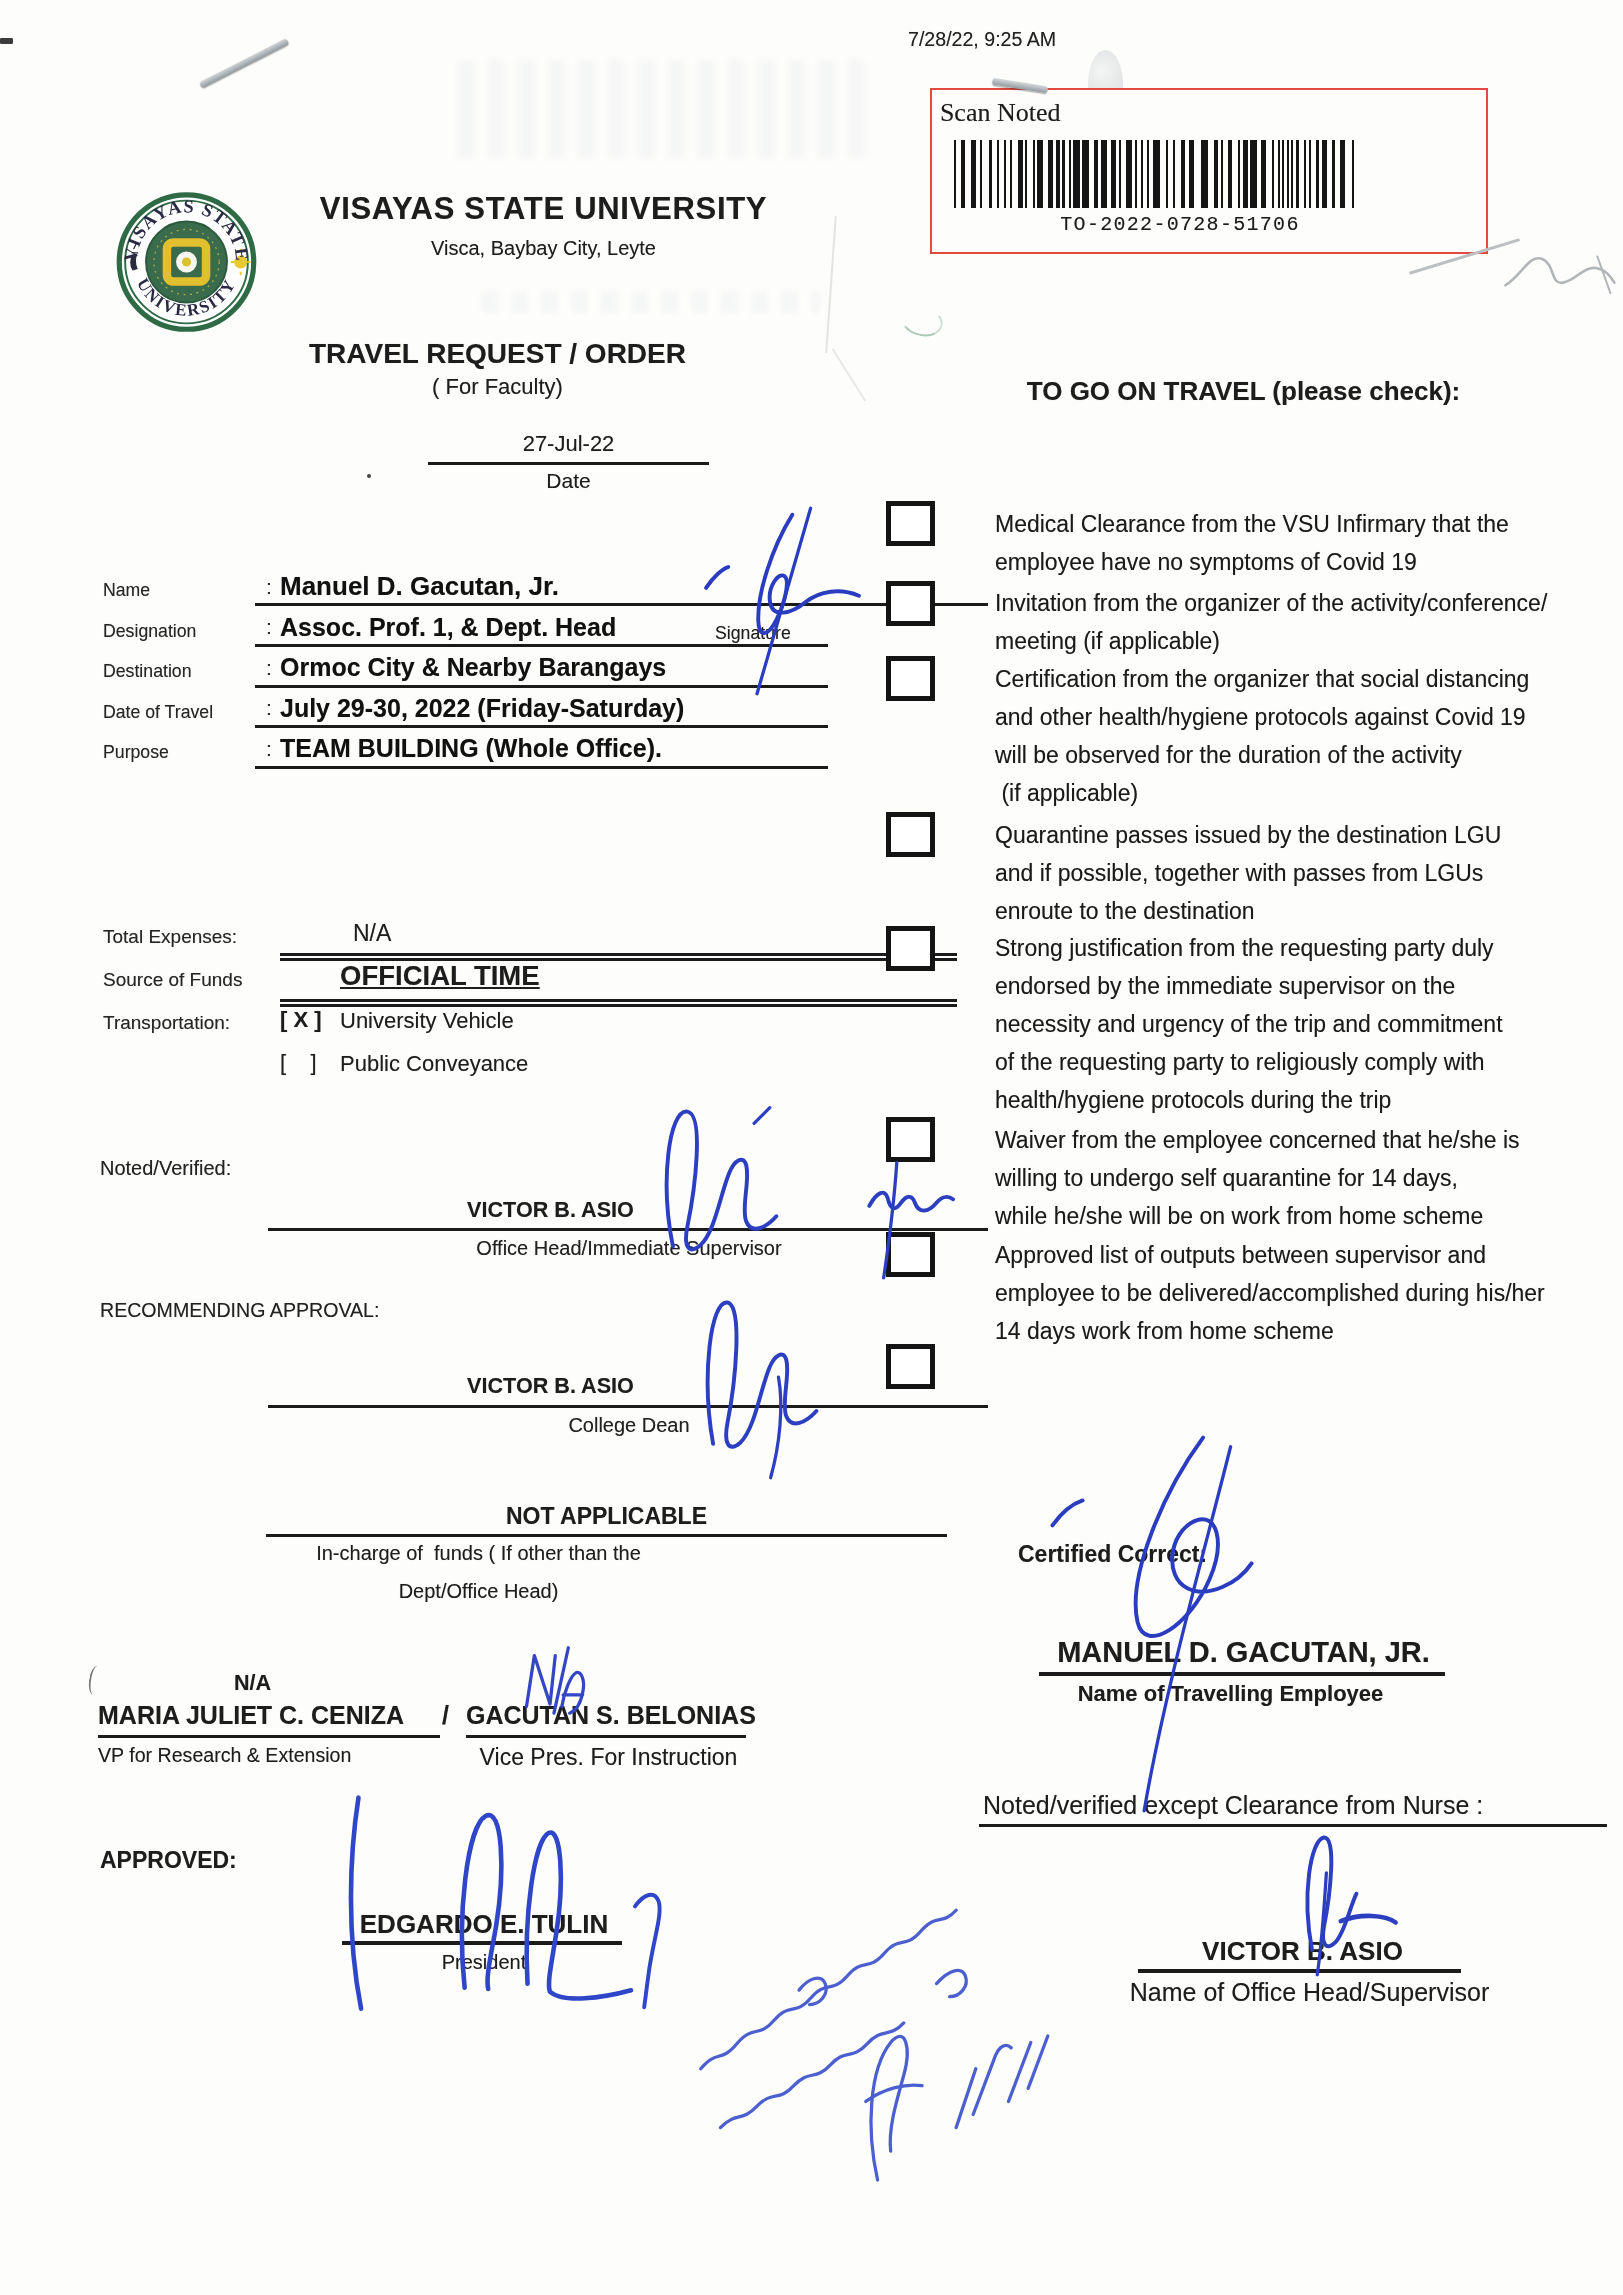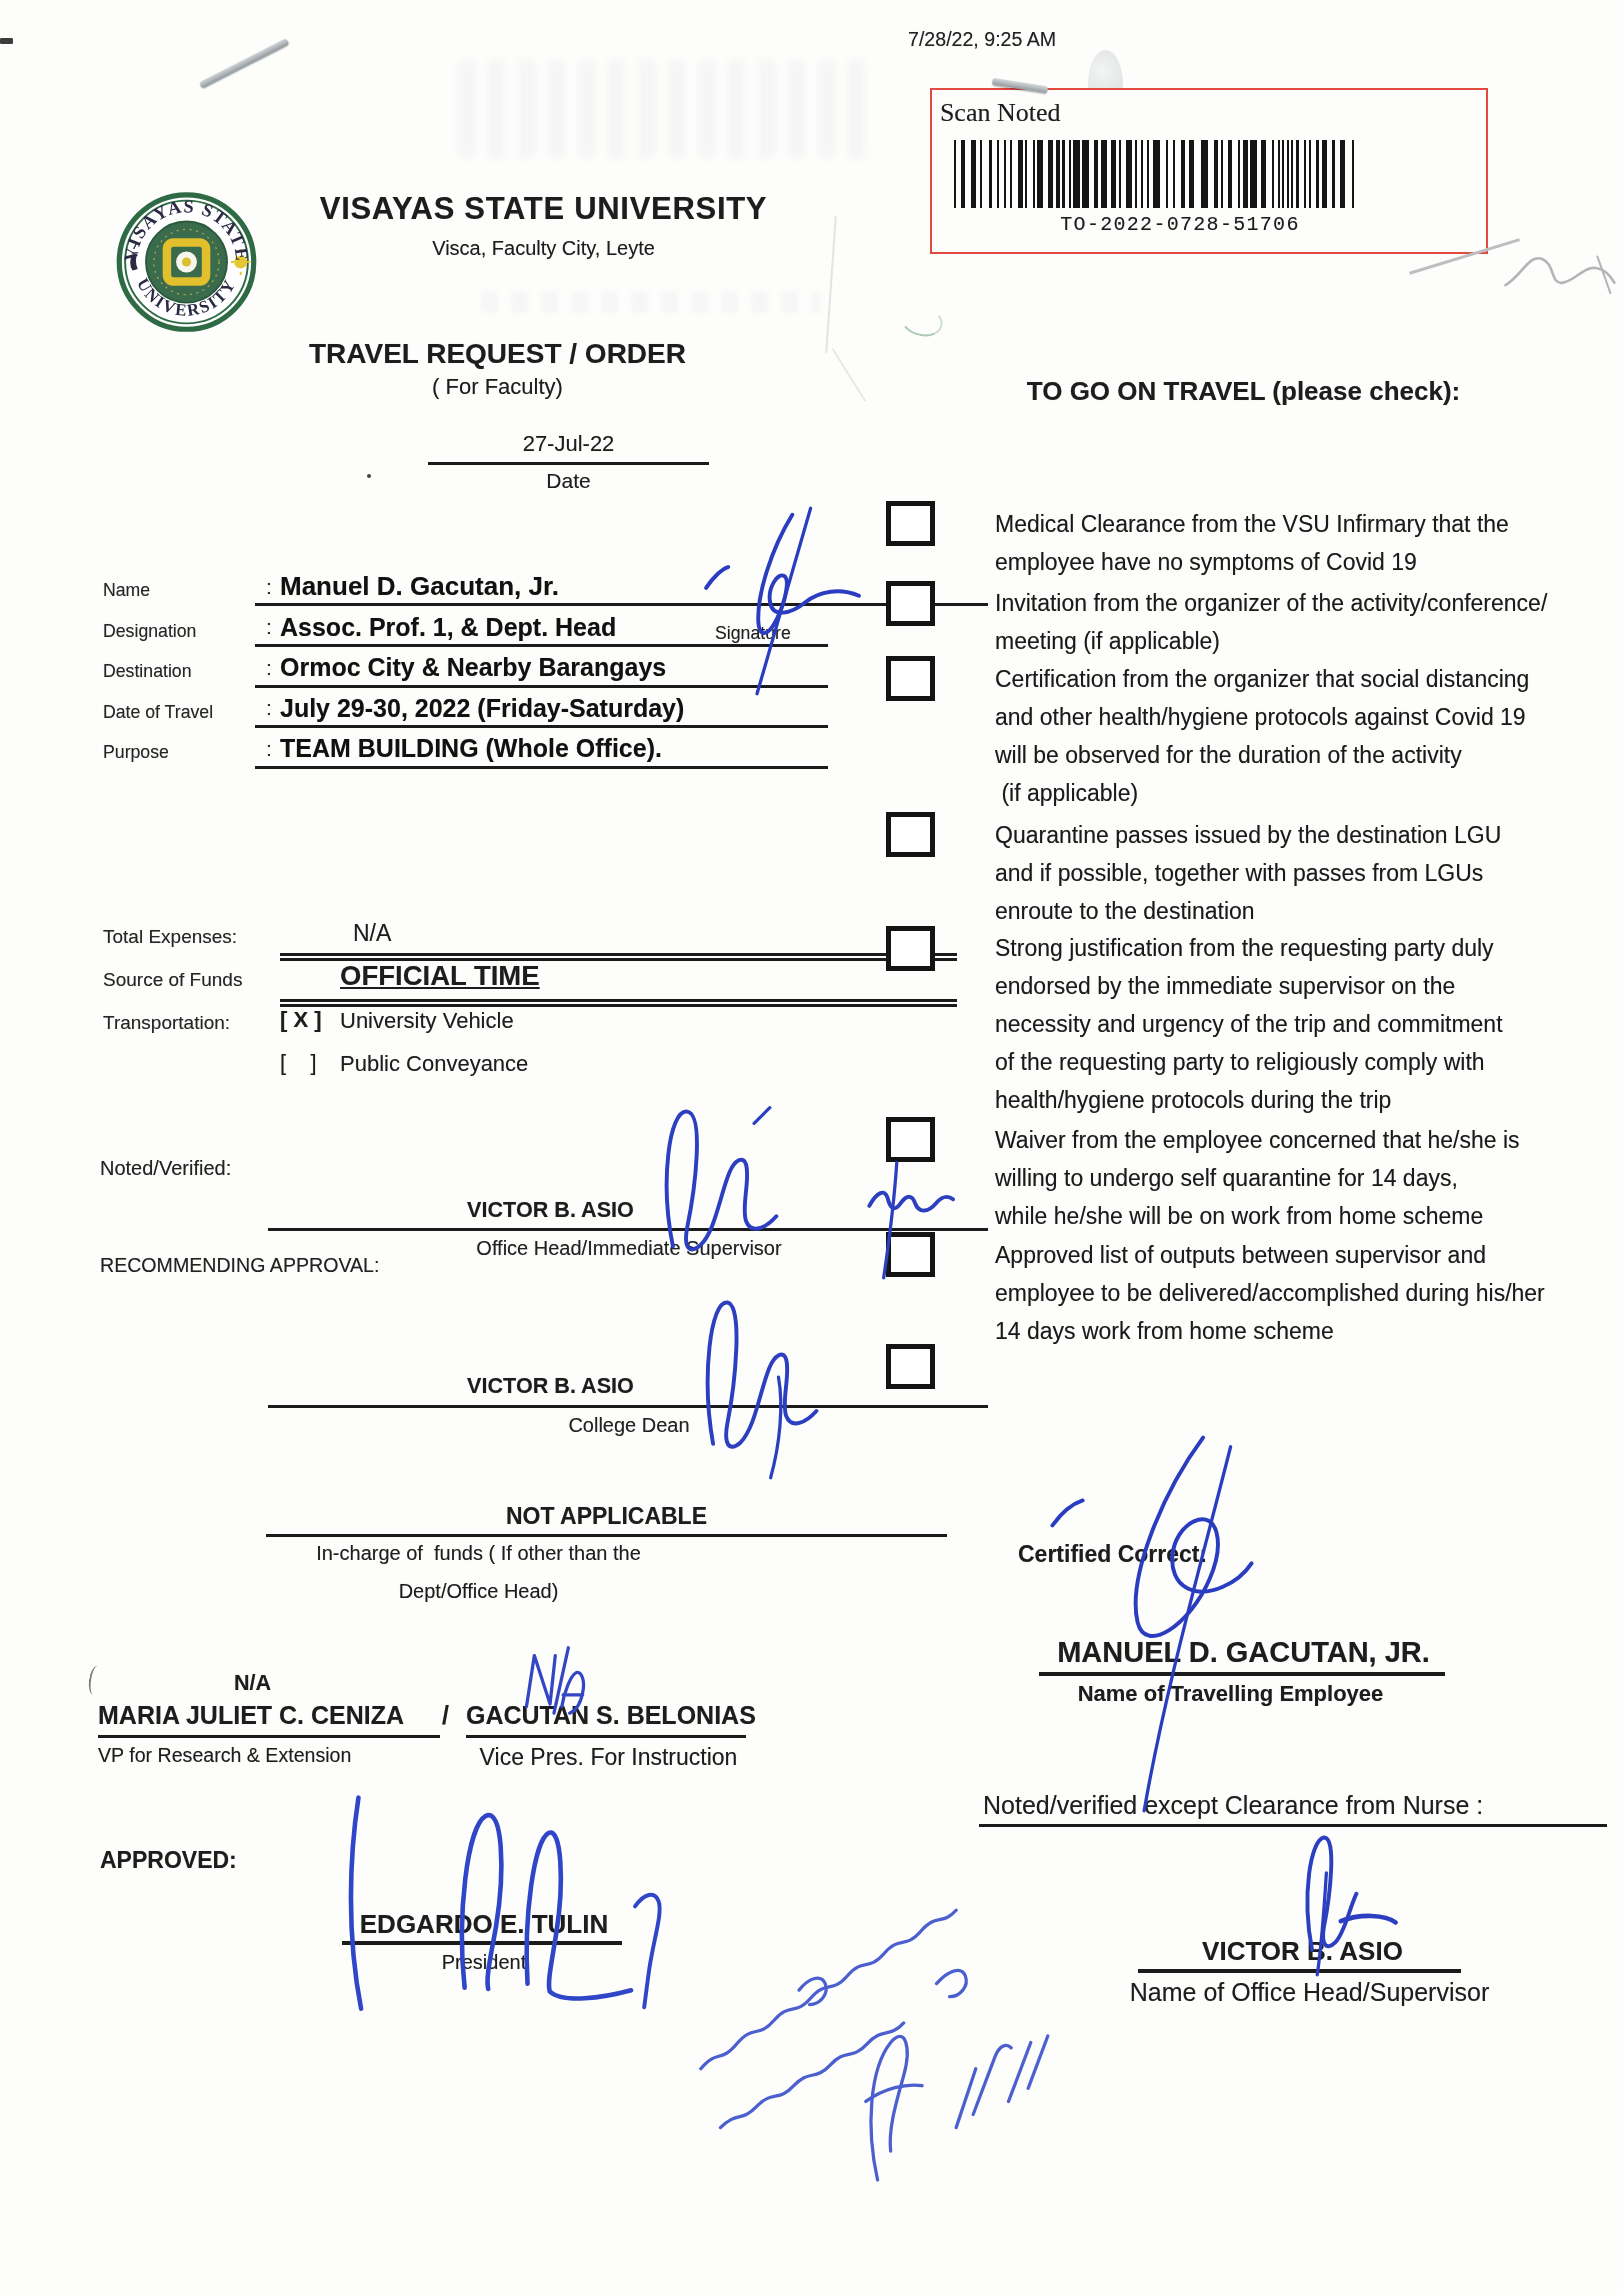--- a/index.html
+++ b/index.html
@@ -62,21 +62,21 @@
     </defs>
     <text font-family="Liberation Serif, serif" font-size="28" font-weight="bold" fill="#2a2a45" letter-spacing="2">
       <textPath href="#arcTop" startOffset="50%" text-anchor="middle">VISAYAS STATE</textPath>
     </text>
     <text font-family="Liberation Serif, serif" font-size="26" font-weight="bold" fill="#2a2a45" letter-spacing="3">
       <textPath href="#arcBot" startOffset="50%" text-anchor="middle">UNIVERSITY</textPath>
     </text>
   </svg>
 
   <div class="abs t b ctr" style="left:288px;top:191px;width:511px;font-size:31px;letter-spacing:0.7px;">VISAYAS STATE UNIVERSITY</div>
-  <div class="abs t ctr" style="left:288px;top:237px;width:511px;font-size:20px;">Visca, Faculty City, Leyte</div>
+  <div class="abs t ctr" style="left:288px;top:237px;width:511px;font-size:20px;">Visca, Baybay City, Leyte</div>
   <div class="abs t b ctr" style="left:249px;top:338px;width:497px;font-size:28px;">TRAVEL REQUEST / ORDER</div>
   <div class="abs t ctr" style="left:249px;top:374px;width:497px;font-size:22px;">( For Faculty)</div>
 
   <div class="abs t ctr" style="left:428px;top:431px;width:281px;font-size:22px;">27-Jul-22</div>
   <div class="rule" style="left:428px;top:462px;width:281px;"></div>
   <div class="abs t ctr" style="left:428px;top:469px;width:281px;font-size:21px;">Date</div>
   <div class="abs" style="left:367px;top:474px;width:3.9px;height:3.9px;background:#444;border-radius:50%;"></div>
 
   <div class="abs lbl t" style="left:103px;top:580px;">Name</div>
   <div class="abs lbl t" style="left:266px;top:575px;font-size:21px;">:</div>
@@ -119,21 +119,21 @@
   <div class="abs t b" style="left:280px;top:1007px;font-size:22px;">[ X ]</div>
   <div class="abs t" style="left:340px;top:1008px;font-size:22px;">University Vehicle</div>
   <div class="abs t" style="left:280px;top:1050px;font-size:22px;">[&nbsp;&nbsp;&nbsp;&nbsp;]</div>
   <div class="abs t" style="left:340px;top:1051px;font-size:22px;">Public Conveyance</div>
 
   <div class="abs cap t" style="left:100px;top:1157px;font-size:20px;">Noted/Verified:</div>
   <div class="abs t b ctr" style="left:367px;top:1197px;width:367px;font-size:21.6px;">VICTOR B. ASIO</div>
   <div class="rule" style="left:268px;top:1228px;width:720px;"></div>
   <div class="abs cap t ctr" style="left:367px;top:1237px;width:524px;font-size:20px;">Office Head/Immediate Supervisor</div>
 
-  <div class="abs cap t" style="left:100px;top:1254px;font-size:19.6px;">RECOMMENDING APPROVAL:</div>
+  <div class="abs cap t" style="left:100px;top:1299px;font-size:19.6px;">RECOMMENDING APPROVAL:</div>
   <div class="abs t b ctr" style="left:367px;top:1373px;width:367px;font-size:21.6px;">VICTOR B. ASIO</div>
   <div class="rule" style="left:268px;top:1405px;width:720px;"></div>
   <div class="abs cap t ctr" style="left:367px;top:1414px;width:524px;font-size:20px;">College Dean</div>
 
   <div class="abs t b ctr" style="left:268px;top:1503px;width:677px;font-size:23px;">NOT APPLICABLE</div>
   <div class="rule" style="left:266px;top:1534px;width:681px;"></div>
   <div class="abs t ctr" style="left:223px;top:1542px;width:511px;font-size:20px;">In-charge of&nbsp; funds ( If other than the</div>
   <div class="abs t ctr" style="left:223px;top:1580px;width:511px;font-size:20px;">Dept/Office Head)</div>
 
   <div class="abs t b" style="left:234px;top:1670px;font-size:21.6px;">N/A</div>

